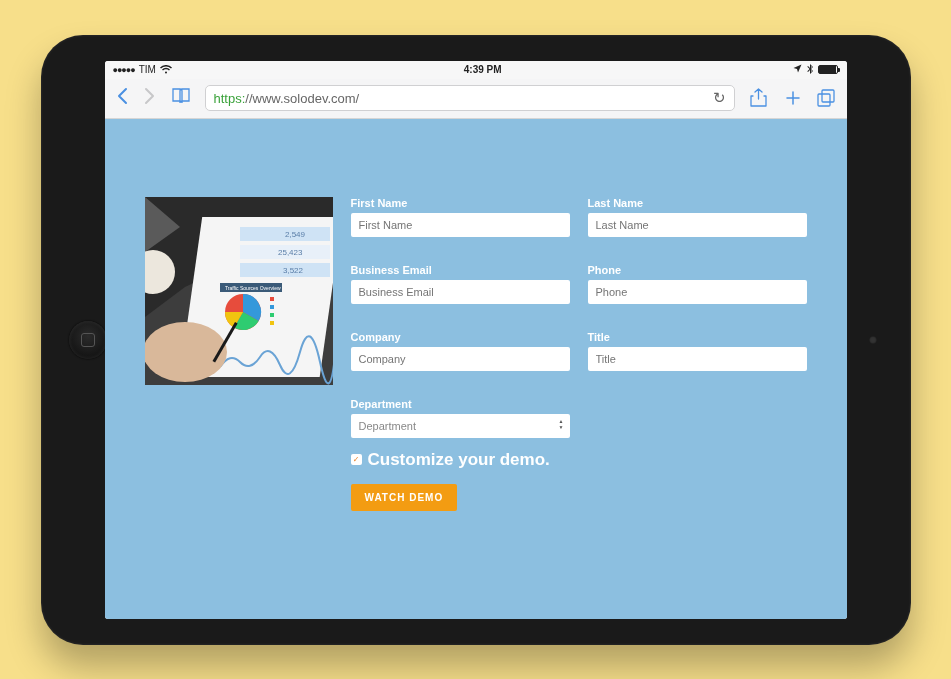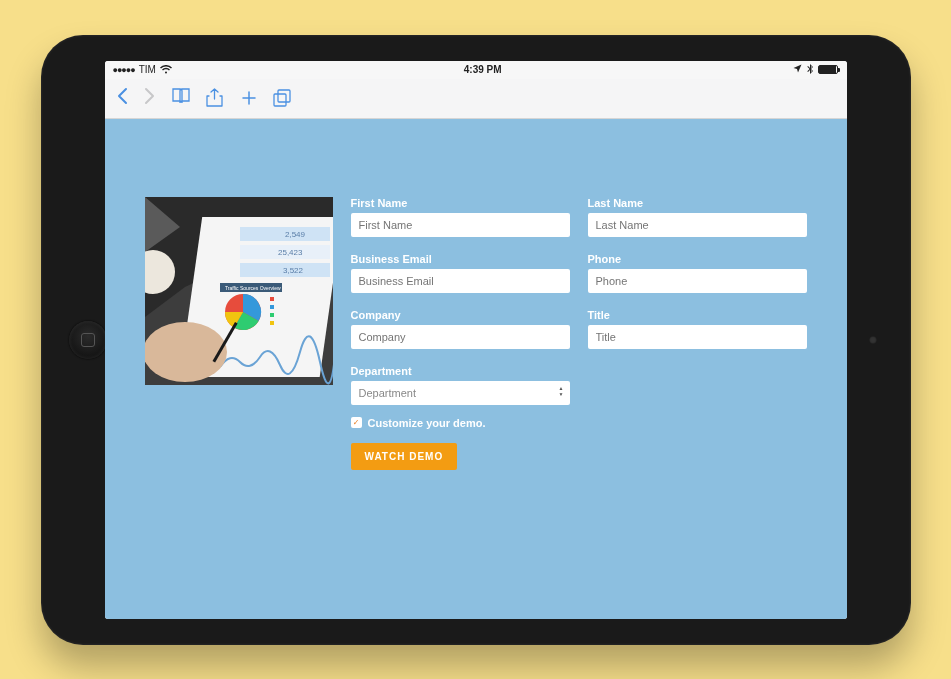--- a/index.html
+++ b/index.html
@@ -127,21 +127,21 @@
 .hero-img svg { width:100%; height:100%; display:block; }
 .form-area {
   flex:1;
   color:#fff;
 }
 .headline { font-size:22px; font-weight:400; margin-bottom:10px; }
 .sub { font-size:15px; font-weight:400; margin-bottom:14px; line-height:1.4; }
 .form-grid {
   display:grid;
   grid-template-columns: 1fr 1fr;
-  gap: 16px 18px;
+  gap: 27px 18px;
 }
 .field { display:flex; flex-direction:column; }
 .field label { font-size:11px; color:#fff; margin-bottom:4px; font-weight:600; }
 .field input, .field select {
   height:24px;
   border:none;
   border-radius:2px;
   padding:0 8px;
   font-size:11px;
   color:#888;
@@ -178,21 +178,21 @@
   width:11px;
   height:11px;
   background:#fff;
   border-radius:2px;
   display:flex;
   align-items:center;
   justify-content:center;
   font-size:8px;
   color:#e67e22;
 }
-.chk-label { font-size:11px; color:#fff; font-weight:600; }
+.chk-label { font-size:17px; color:#fff; font-weight:600; }
 .watch-btn {
   margin-top:14px;
   background:#f39c12;
   color:#fff;
   border:none;
   padding:8px 14px;
   font-size:10px;
   letter-spacing:1px;
   font-weight:600;
   border-radius:2px;
@@ -245,20 +245,25 @@
       <span class="nav-arrow dis">
         <svg width="14" height="18" viewBox="0 0 14 18">
             <path d="M3 2l7 7-7 7" stroke="#c7c7c9" stroke-width="2" fill="none" stroke-linecap="round" stroke-linejoin="round"></path>
           </svg>
       </span>
       <span class="book-icon">
         <svg width="20" height="17" viewBox="0 0 20 17">
             <path d="M2 1h7a2 2 0 012 2v12a2 2 0 00-2-2H2zM18 1h-7a2 2 0 00-2 2v12a2 2 0 012-2h7z" stroke="#4a90e2" stroke-width="1.3" fill="none"></path>
           </svg>
       </span>
+      <div class="urlbar">
+        <span class="https">https:</span>
+          <span>//www.solodev.com/</span>
+        <span class="reload">↻</span>
+      </div>
       <span class="tool-icon">
         <svg width="17" height="20" viewBox="0 0 17 20">
             <path d="M8.5 1v10M5 4l3.5-3L12 4M3 8H1v10h15V8h-2" stroke="#4a90e2" stroke-width="1.3" fill="none" stroke-linecap="round" stroke-linejoin="round"></path>
           </svg>
       </span>
       <span class="tool-icon">
         <svg width="18" height="18" viewBox="0 0 18 18">
             <path d="M9 3v12M3 9h12" stroke="#4a90e2" stroke-width="1.5" stroke-linecap="round"></path>
           </svg>
       </span>

